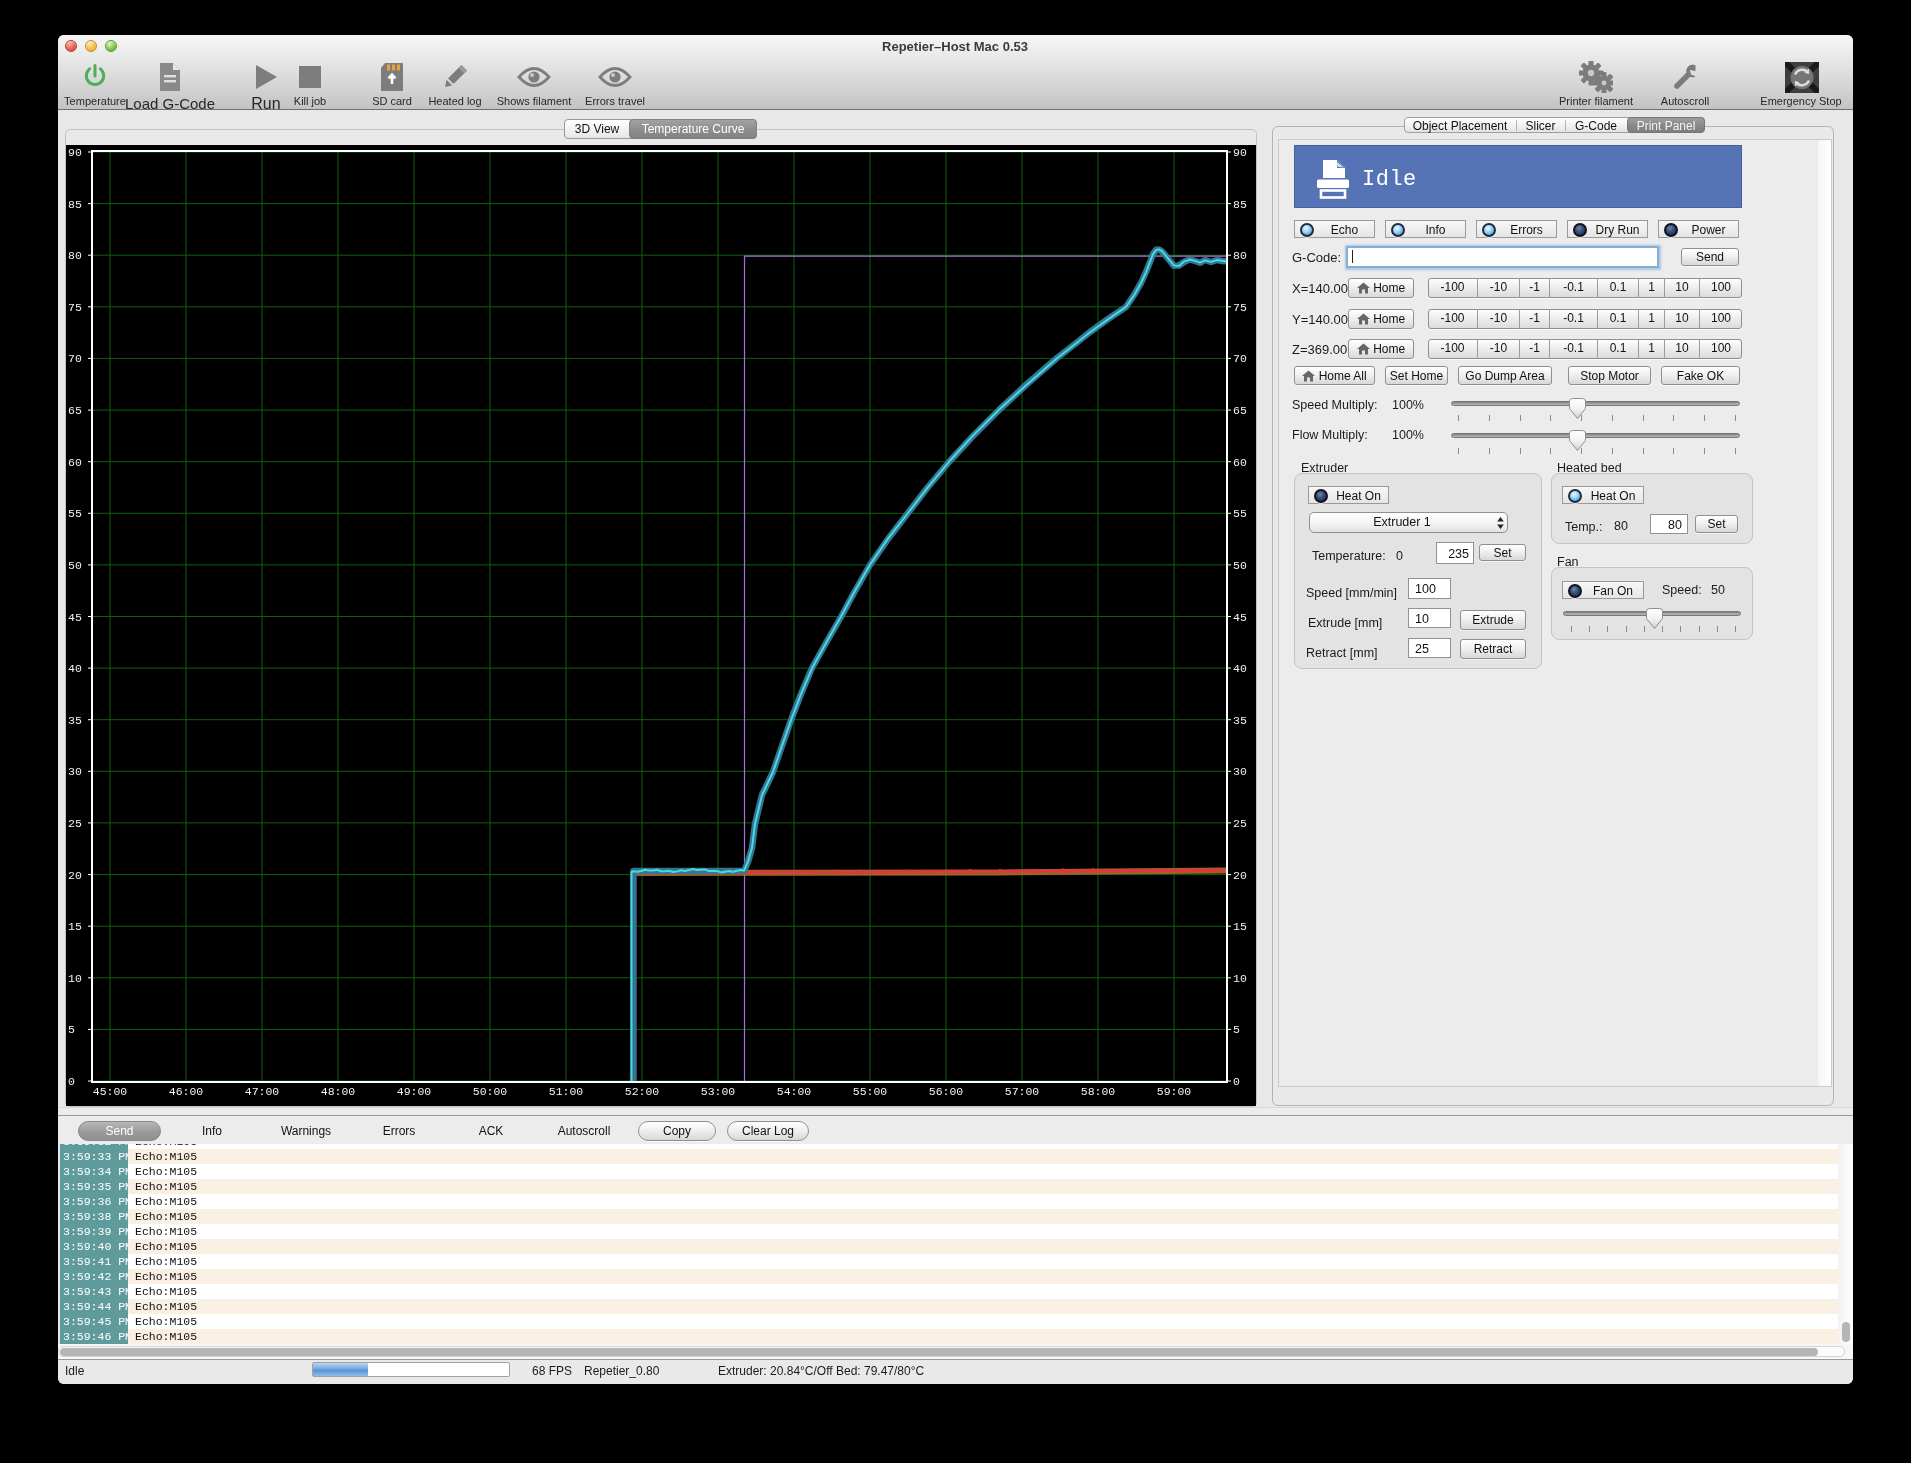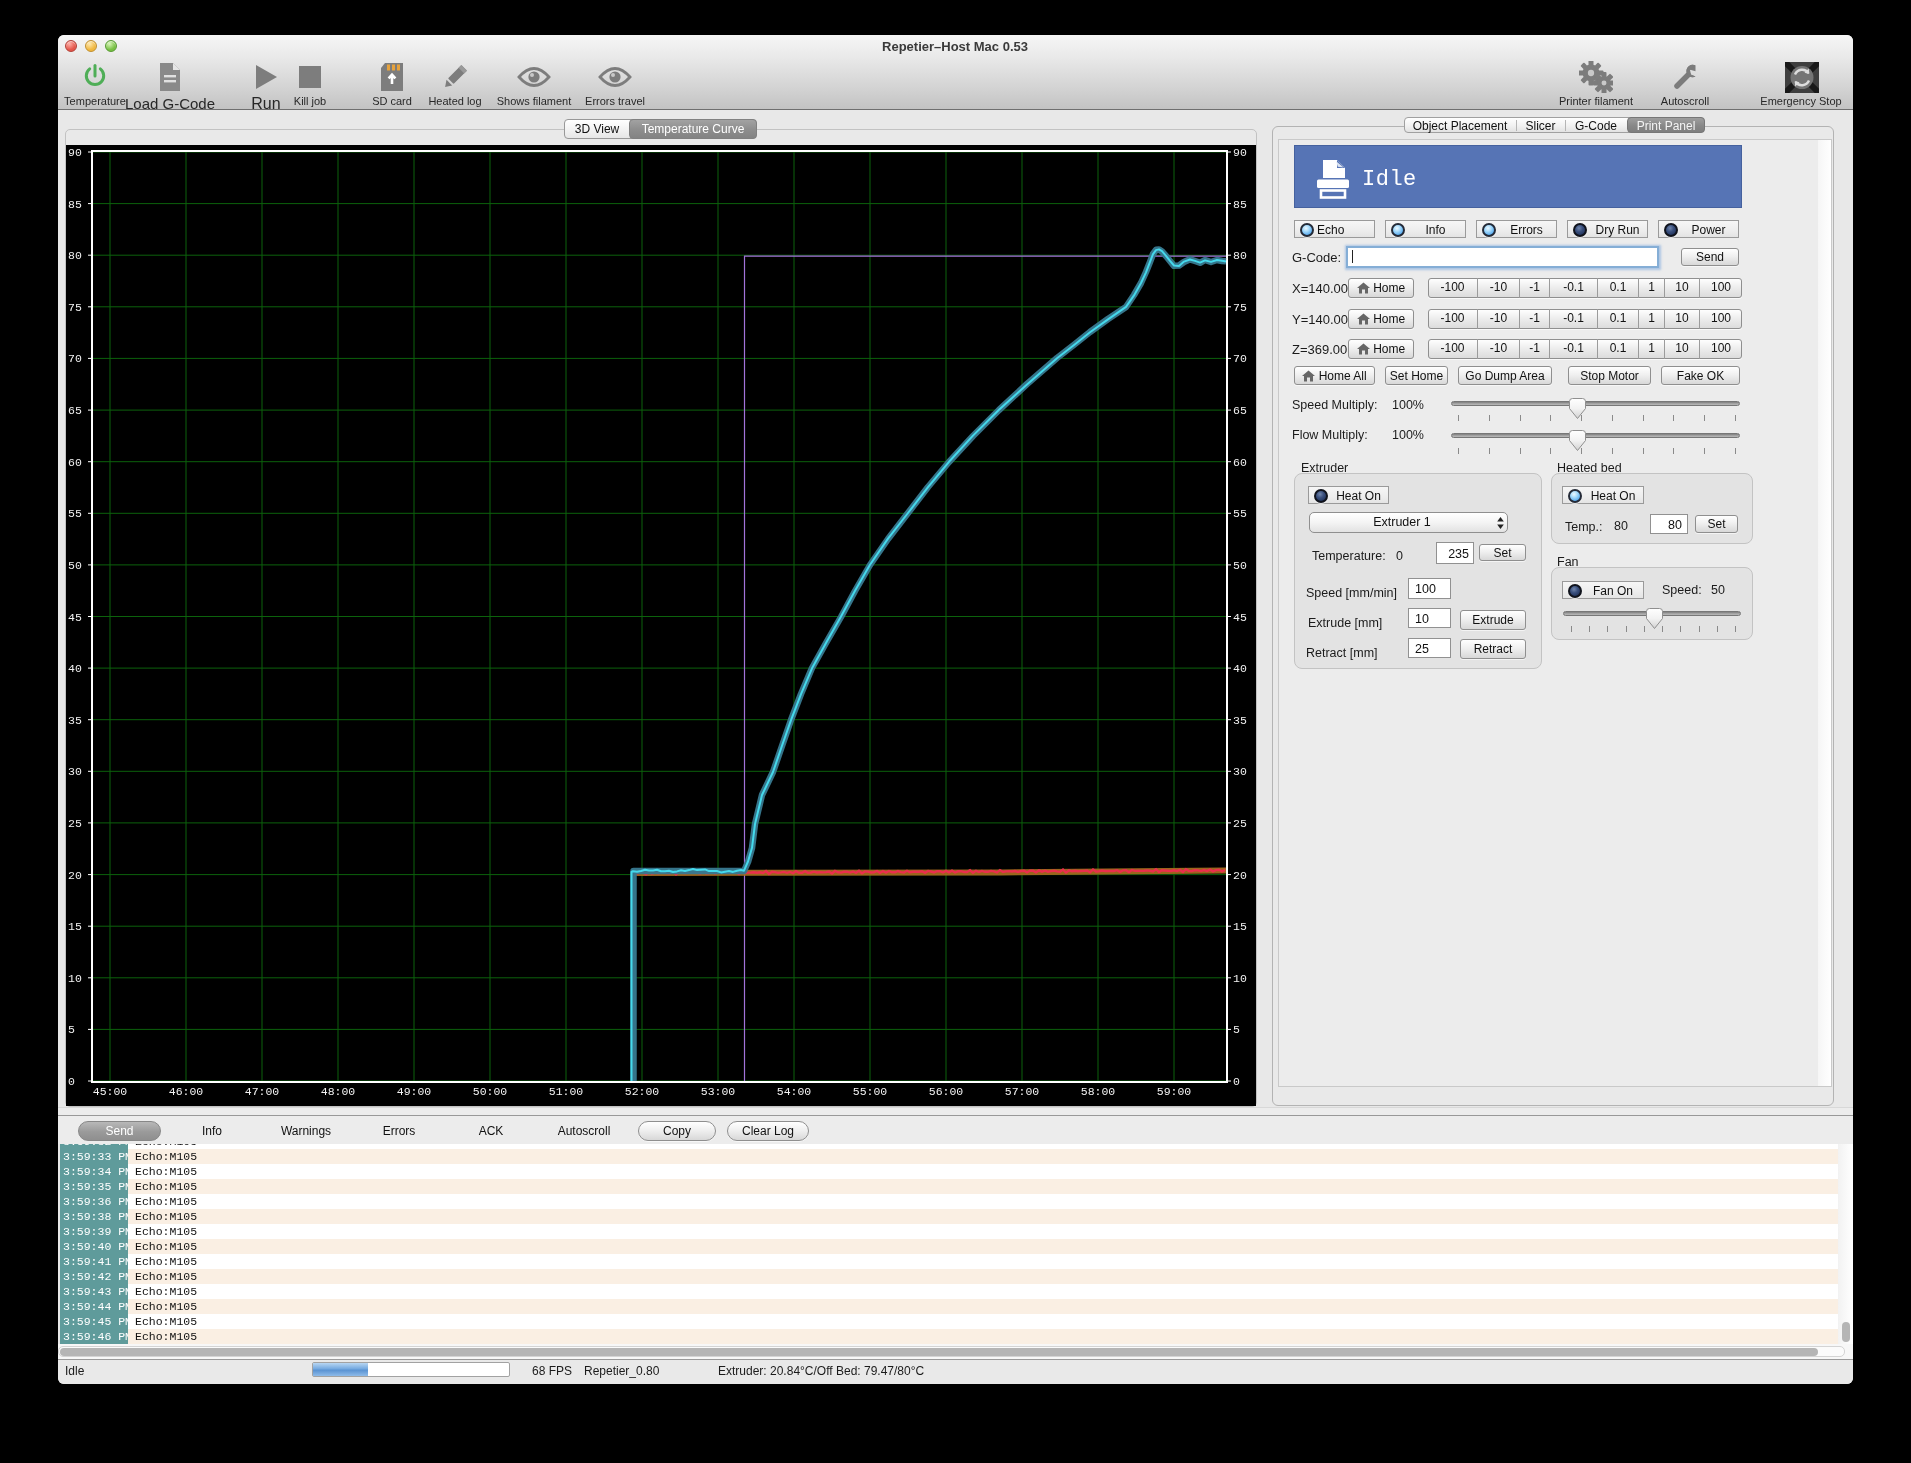--- a/index.html
+++ b/index.html
@@ -225,21 +225,21 @@
 <path d="M567.5,936.0 L567.5,726.0 L567.5,726.0 L575.5,726.0 L583.5,726.0 L591.5,726.0 L599.5,726.0 L607.5,726.0 L615.5,726.0 L623.5,726.0 L631.5,726.0 L639.5,726.0 L647.5,726.0 L655.5,726.0 L663.5,726.0 L671.5,726.0 L678.0,726.0 L682.0,717.0 L686.0,703.0 L689.0,679.0 L696.0,650.0 L707.0,627.0 L716.0,601.0 L725.0,575.0 L735.0,549.0 L746.0,523.0 L760.0,498.0 L775.0,472.0 L789.0,446.0 L804.0,420.0 L822.0,394.0 L842.0,368.0 L862.0,342.0 L883.0,317.0 L907.0,291.0 L933.0,265.0 L961.0,239.0 L991.0,213.0 L1009.0,199.0 L1024.0,187.0 L1042.0,174.0 L1060.0,162.0 L1068.0,150.0 L1075.0,138.0 L1080.0,127.0 L1084.0,117.0 L1087.0,109.0 L1090.0,104.8 L1093.0,104.5 L1096.0,106.5 L1100.0,111.0 L1104.0,116.0 L1108.0,120.8 L1113.0,120.5 L1118.0,117.0 L1124.0,114.3 L1129.0,116.0 L1134.0,117.8 L1139.0,115.0 L1145.0,117.0 L1151.0,115.0 L1156.0,116.0 L1160.0,116.3" fill="none" stroke="#37788e" stroke-width="6.5" stroke-opacity="0.97" stroke-linejoin="round"></path>
 <path d="M565.5,936.0 L565.5,727.0 L567.0,726.2 L571.0,726.7 L575.0,726.0 L579.0,724.7 L583.0,725.5 L587.0,725.4 L591.0,724.8 L595.0,726.3 L599.0,726.3 L603.0,725.8 L607.0,727.0 L611.0,726.4 L615.0,725.3 L619.0,726.0 L623.0,725.1 L627.0,724.0 L631.0,725.1 L635.0,724.7 L639.0,724.4 L643.0,726.1 L647.0,726.1 L651.0,726.0 L655.0,727.4 L659.0,726.7 L663.0,726.1 L667.0,726.9 L671.0,725.7 L675.0,725.1 L678.0,725.7 L682.0,716.5 L686.0,702.8 L689.0,679.0 L696.0,650.0 L707.0,627.0 L716.0,600.8 L725.0,575.2 L735.0,549.1 L746.0,523.3 L760.0,498.0 L775.0,471.6 L789.0,445.7 L804.0,419.8 L822.0,393.6 L842.0,368.0 L862.0,342.2 L883.0,316.8 L907.0,290.6 L933.0,264.8 L961.0,239.4 L991.0,213.2 L1009.0,199.3 L1024.0,187.2 L1042.0,174.4 L1060.0,161.9 L1068.0,150.4 L1075.0,138.0 L1080.0,127.3 L1084.0,116.9 L1087.0,109.2 L1090.0,105.1 L1093.0,104.4 L1096.0,106.1 L1100.0,110.8 L1104.0,115.8 L1108.0,120.5 L1113.0,121.0 L1118.0,116.6 L1124.0,114.5 L1129.0,115.9 L1134.0,117.6 L1139.0,115.4 L1145.0,116.9 L1151.0,115.0 L1156.0,115.8 L1160.0,116.5" fill="none" stroke="#45d9ec" stroke-width="2" stroke-linejoin="round"></path>
 </svg><div class="abs" style="left:1272px;top:126px;width:562px;height:980px;border:1px solid #b3b3b3;border-radius:6px;background:#e9e9e9;"></div><div class="abs" style="left:1278px;top:139px;width:554px;height:948px;border:1px solid #c9c9c9;background:#ececec;"></div><div class="abs" style="left:1818px;top:140px;width:13px;height:946px;background:linear-gradient(90deg,#f6f6f6,#ffffff);"></div><div class="abs" style="left:1404px;top:117px;width:301px;height:16px;border:1px solid #a0a0a0;border-radius:4px;background:linear-gradient(#ffffff,#f0f0f0 60%,#e2e2e2);"></div><div class="abs" style="left:1627px;top:117px;width:78px;height:16px;border:1px solid #777;border-radius:4px;background:linear-gradient(#9e9e9e,#888 55%,#7e7e7e);"></div><div class="abs" style="left:1404px;top:118.5px;font-size:12px;color:#111;white-space:nowrap;width:112px;text-align:center;">Object Placement</div><div class="abs" style="left:1516px;top:118.5px;font-size:12px;color:#111;white-space:nowrap;width:49px;text-align:center;">Slicer</div><div class="abs" style="left:1565px;top:118.5px;font-size:12px;color:#111;white-space:nowrap;width:62px;text-align:center;">G-Code</div><div class="abs" style="left:1627px;top:118.5px;font-size:12px;color:#f4f4f4;white-space:nowrap;width:78px;text-align:center;">Print Panel</div><div class="abs" style="left:1516px;top:120px;width:1px;height:11px;background:#b5b5b5;"></div><div class="abs" style="left:1565px;top:120px;width:1px;height:11px;background:#b5b5b5;"></div><div class="abs" style="left:1294px;top:145px;width:448px;height:63px;background:#5674b5;border:1.5px solid #45619e;"></div><div class="abs" style="left:1311px;top:158px;"><svg width="44" height="42" viewBox="0 0 44 42">
       <path d="M12 2 H26 L34 10 V20 H12 Z" fill="#fff"></path>
       <path d="M26 2 V10 H34 Z" fill="#5674b5"></path>
       <path d="M25.2 3.2 L26.8 8.8 L32.6 9.4 Z" fill="#dde5f2"></path>
       <rect x="6" y="21.5" width="32" height="8.5" rx="1.5" fill="#fff"></rect>
       <rect x="10" y="32.5" width="24" height="7" fill="none" stroke="#fff" stroke-width="2.6"></rect>
     </svg></div><div class="abs" style="left:1362px;top:167px;font-size:22px;color:#fff;white-space:nowrap;font-family:'Liberation Mono',monospace;letter-spacing:0.5px;">Idle</div><div class="abs" style="left:1294px;top:220px;width:81px;height:18px;border:1px solid #9a9a9a;background:linear-gradient(#f6f6f6,#ededed 60%,#e4e4e4);">
     <div class="abs radio lit" style="left:5px;top:2px;width:14px;height:14px;"></div>
-    <div class="abs" style="left:22px;top:0;width:55px;height:18px;line-height:18px;font-size:12px;color:#111;">Echo</div>
+    <div class="abs" style="left:22px;top:0;width:55px;height:18px;line-height:18px;text-align:center;font-size:12px;color:#111;">Echo</div>
   </div><div class="abs" style="left:1385px;top:220px;width:81px;height:18px;border:1px solid #9a9a9a;background:linear-gradient(#f6f6f6,#ededed 60%,#e4e4e4);">
     <div class="abs radio lit" style="left:5px;top:2px;width:14px;height:14px;"></div>
     <div class="abs" style="left:22px;top:0;width:55px;height:18px;line-height:18px;text-align:center;font-size:12px;color:#111;">Info</div>
   </div><div class="abs" style="left:1476px;top:220px;width:81px;height:18px;border:1px solid #9a9a9a;background:linear-gradient(#f6f6f6,#ededed 60%,#e4e4e4);">
     <div class="abs radio lit" style="left:5px;top:2px;width:14px;height:14px;"></div>
     <div class="abs" style="left:22px;top:0;width:55px;height:18px;line-height:18px;text-align:center;font-size:12px;color:#111;">Errors</div>
   </div><div class="abs" style="left:1567px;top:220px;width:81px;height:18px;border:1px solid #9a9a9a;background:linear-gradient(#f6f6f6,#ededed 60%,#e4e4e4);">
     <div class="abs radio dark" style="left:5px;top:2px;width:14px;height:14px;"></div>
     <div class="abs" style="left:22px;top:0;width:55px;height:18px;line-height:18px;text-align:center;font-size:12px;color:#111;">Dry Run</div>
   </div><div class="abs" style="left:1658px;top:220px;width:81px;height:18px;border:1px solid #9a9a9a;background:linear-gradient(#f6f6f6,#ededed 60%,#e4e4e4);">

